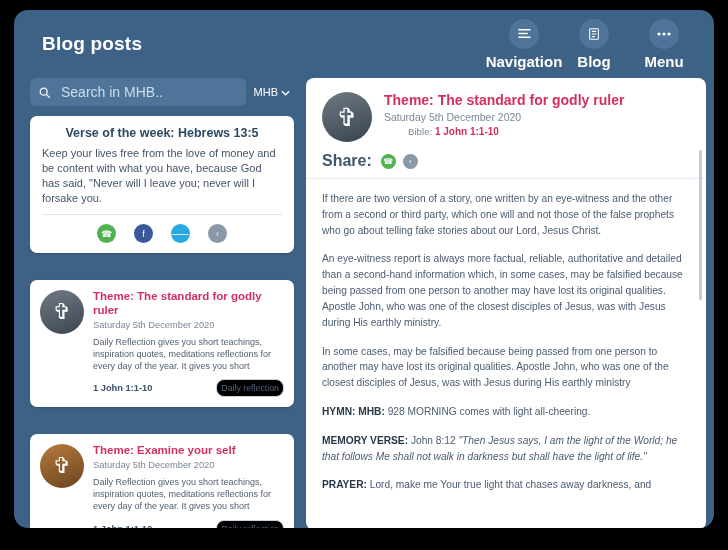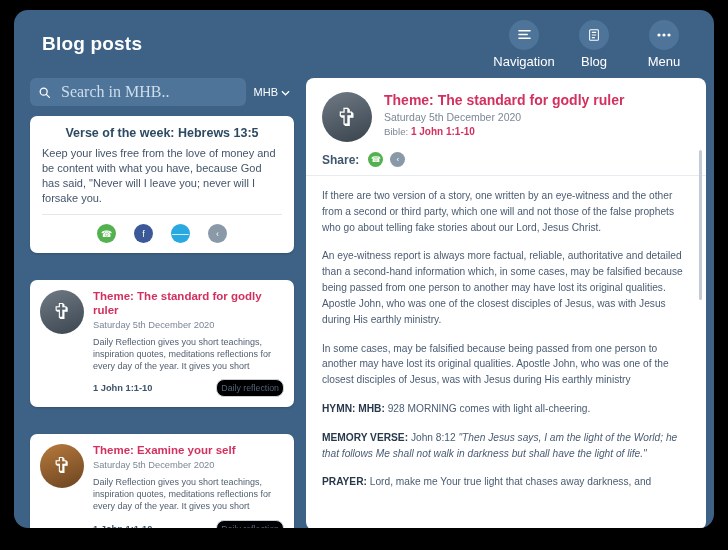--- a/index.html
+++ b/index.html
@@ -45,22 +45,23 @@
   }
   .hbtn {
     width: 30px; height: 30px;
     border-radius: 50%;
     background: #4e7599;
     display: flex; align-items: center; justify-content: center;
     color: #ffffff;
   }
   .hlabel {
     color: #ffffff;
-    font-size: 13px;
+    font-size: 15px;
     margin-top: 4px;
+    font-weight: bold;
   }
   
   .body {
     display: flex;
     height: 462px;
     padding: 0 8px 10px 8px;
     gap: 8px;
   }
   
   .left {
@@ -89,22 +90,22 @@
   .searchbox .mag {
     color: #ffffff;
     font-size: 13px;
     display:flex;
   }
   .searchbox input {
     background: transparent;
     border: none;
     outline: none;
     color: #ffffff;
-    font-size: 16px;
-    font-family: Liberation Serif, serif;
+    font-size: 14px;
+    font-family: Liberation Sans, sans-serif;
     width: 100%;
   }
   .searchbox input::placeholder { color: #cfdcea; }
   .mhb {
     color: #ffffff;
     font-size: 11px;
     display: flex;
     align-items: center;
     gap: 3px;
     cursor: pointer;
@@ -249,32 +250,33 @@
   }
   .art-date {
     color: #7c8796;
     font-size: 10.5px;
     margin-top: 3px;
   }
   .art-bible {
     font-size: 9.7px;
     color: #7c8796;
     margin-top: 3px;
+    margin-left: 24px;
   }
   .art-bible b { color: #d4305f; font-size: 10px; }
   .art-share {
     display: flex;
     align-items: center;
     gap: 7px;
     padding: 0 16px 8px 16px;
     border-bottom: 1px solid #e8ecf0;
   }
   .art-share .lbl {
     color: #40566d;
-    font-size: 12px;
+    font-size: 16px;
     font-weight: bold;
     margin-right: 2px;
   }
   .art-body {
     padding: 12px 16px 10px 16px;
     overflow: hidden;
     flex: 1;
   }
   .para {
     color: #4a5c72;

